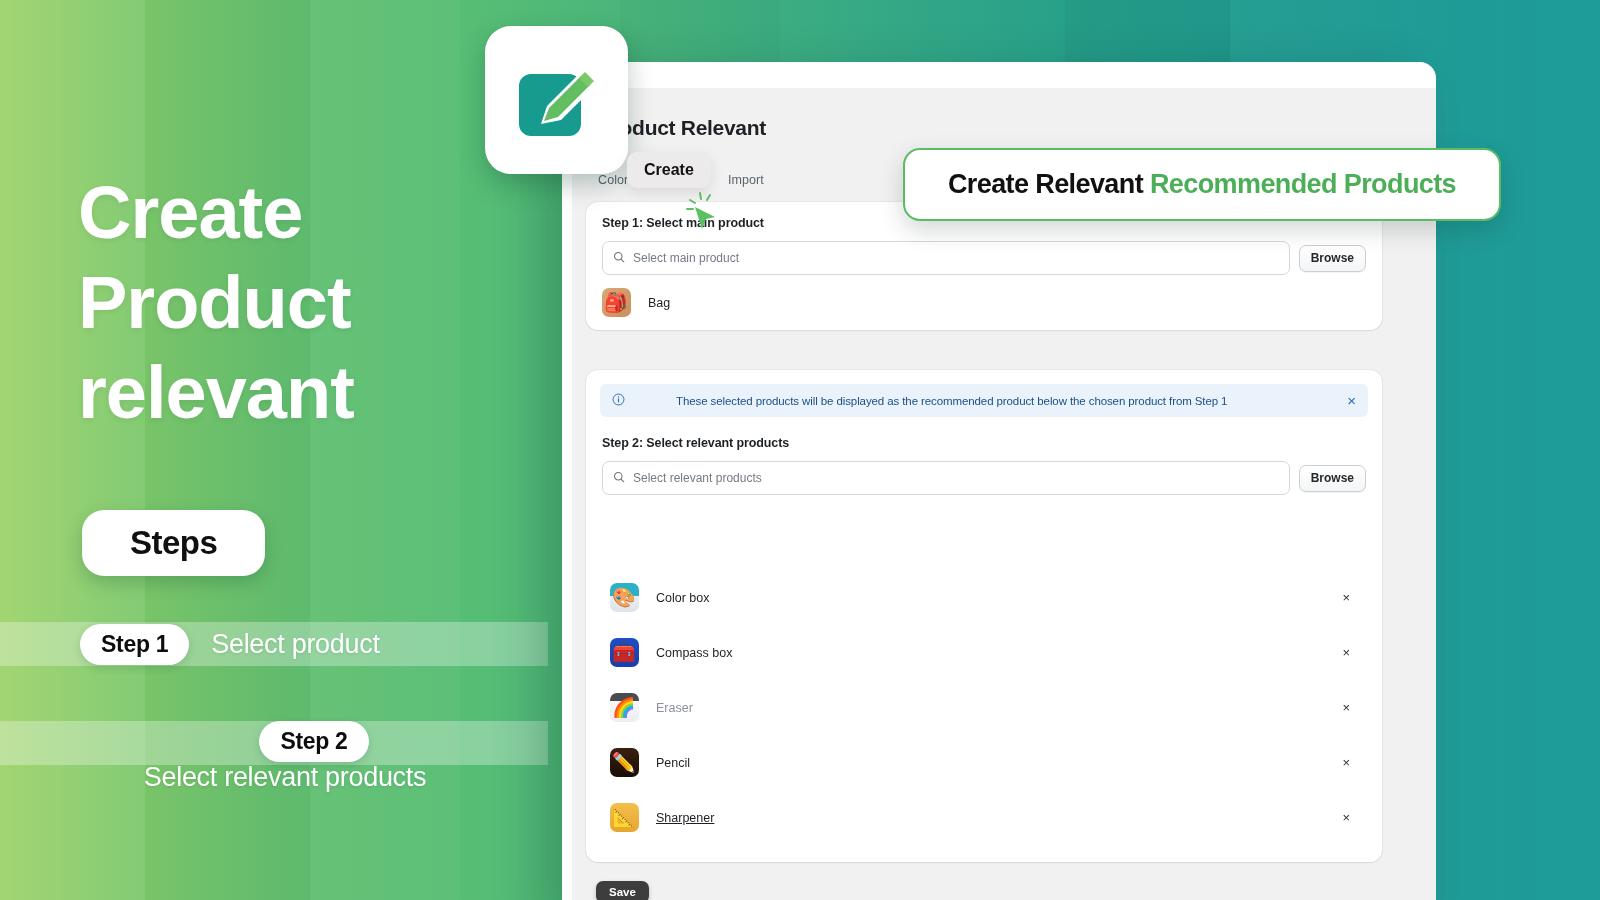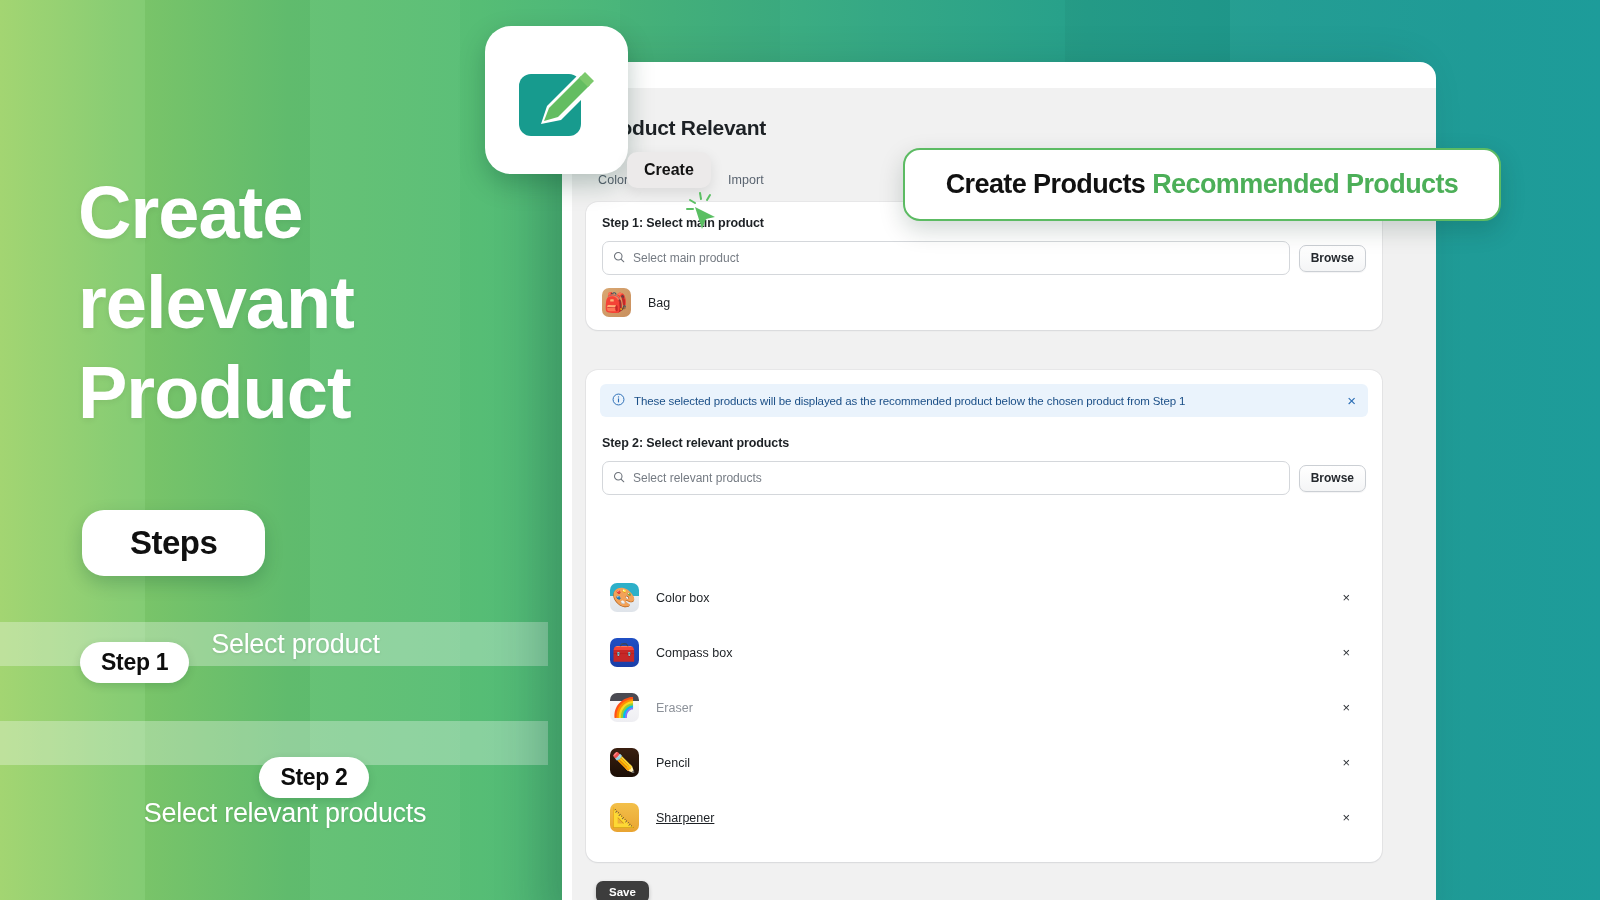--- a/index.html
+++ b/index.html
@@ -54,21 +54,20 @@
   }
   #step-row-1 { top:622px; }
   #step-row-2 { top:721px;flex-direction:column; }
   .step-badge {
     margin-left:80px;
     background:#ffffff; border-radius:40px;
     padding:7px 21px;
     font-size:23px; font-weight:bold; color:#0d0d0d;
     box-shadow:0 3px 8px rgba(0,60,40,.16);
     letter-spacing:-.3px;
-    margin-top:36px;
   }
   .step-text {
     margin-left:22px; color:#ffffff; font-size:27px;
     letter-spacing:-.3px;
     text-shadow:0 1px 3px rgba(0,0,0,.10);
   }
 
   
   #window {
     position:absolute; left:562px; top:62px;
@@ -141,21 +140,21 @@
     display:flex; align-items:center; justify-content:center;
     font-size:19px; line-height:1; overflow:hidden;
   }
   .prod-name { font-size:12.5px; color:#1d2125; }
   .prod-name.muted { color:#8c9199; }
 
   
   #info-banner {
     position:absolute; left:14px; top:14px; width:768px; height:33px;
     background:#eaf3fc; border-radius:6px;
-    display:flex; align-items:center; padding:0 12px;
+    display:flex; align-items:center; padding:0 12px;gap:42px;
   }
   #info-banner .msg { font-size:11.5px; color:#1b4f87; margin-left:9px; flex:1; letter-spacing:-.1px; }
 
   
   .plist { position:absolute; left:0; right:0; top:200px; }
   .prow {
     height:55px; display:flex; align-items:center;
     padding:0 32px 0 24px;
   }
   .prow .sp { flex:1; }
@@ -208,22 +207,22 @@
       <div class="bd" style="left: 620px; width: 160px; background: rgba(0, 0, 0, 0.02);"></div>
       <div class="bd" style="left: 1065px; width: 165px; background: rgba(0, 0, 0, 0.035);"></div>
       <div class="bd" style="left: 1230px; width: 370px; background: rgba(255, 255, 255, 0.024);"></div>
     </div>
 </div>
 
 <div id="left">
 
   <div id="headline">
     <div>Create</div>
+    <div>Product</div>
     <div>relevant</div>
-    <div>Product</div>
   </div>
 
   <div id="steps-chip">Steps</div>
 
   <div class="step-row" id="step-row-1">
     <span class="step-badge">Step 1</span>
     <span class="step-text">Select product</span>
   </div>
 
   <div class="step-row" id="step-row-2">
@@ -369,15 +368,15 @@
   <svg width="92" height="92" viewBox="0 0 92 92">
     <rect x="8" y="20" width="62" height="62" rx="12" fill="#179b8e"></rect>
     <path d="M30 70 L36 52 L72 16 L86 30 L50 66 Z" fill="#ffffff"></path>
     <path d="M33 67 L38 54 L70 22 L79 31 L47 63 Z" fill="#63bd61"></path>
     <path d="M68 24 L77 33 L83 27 L74 18 Z" fill="#7cc96c"></path>
   </svg>
 </div>
 
 <div id="promo">
   <div class="t">
-    <span>Create Products </span><span class="hl">Recommended Products</span>
+    <span>Create Relevant </span><span class="hl">Recommended Products</span>
   </div>
 </div>
 
 </body></html>

